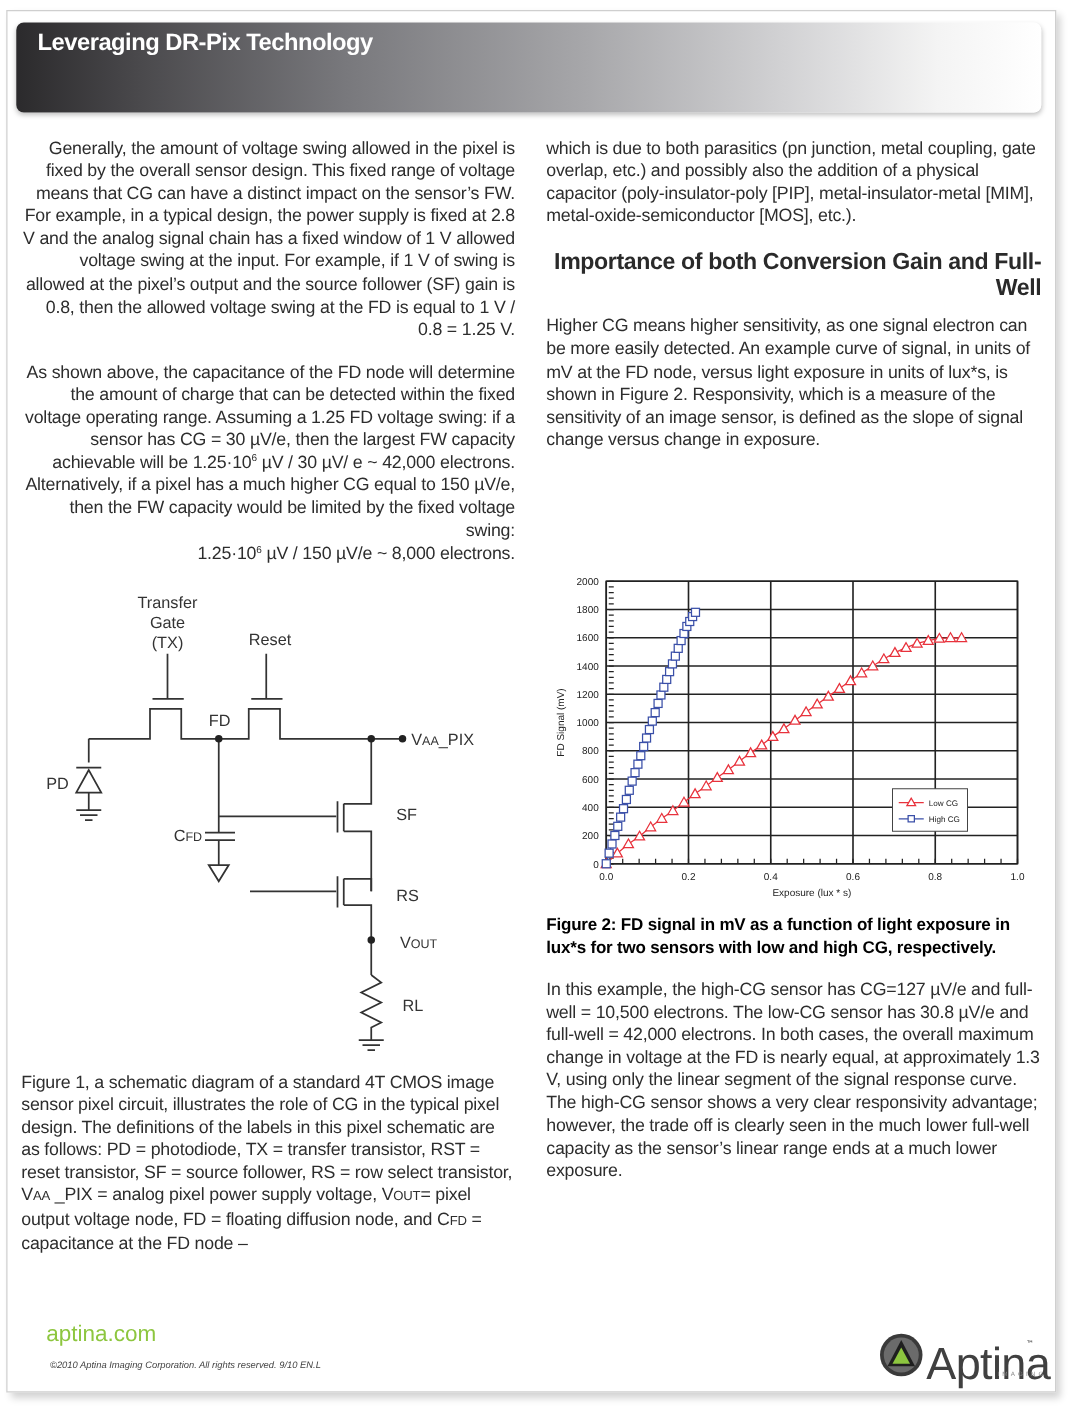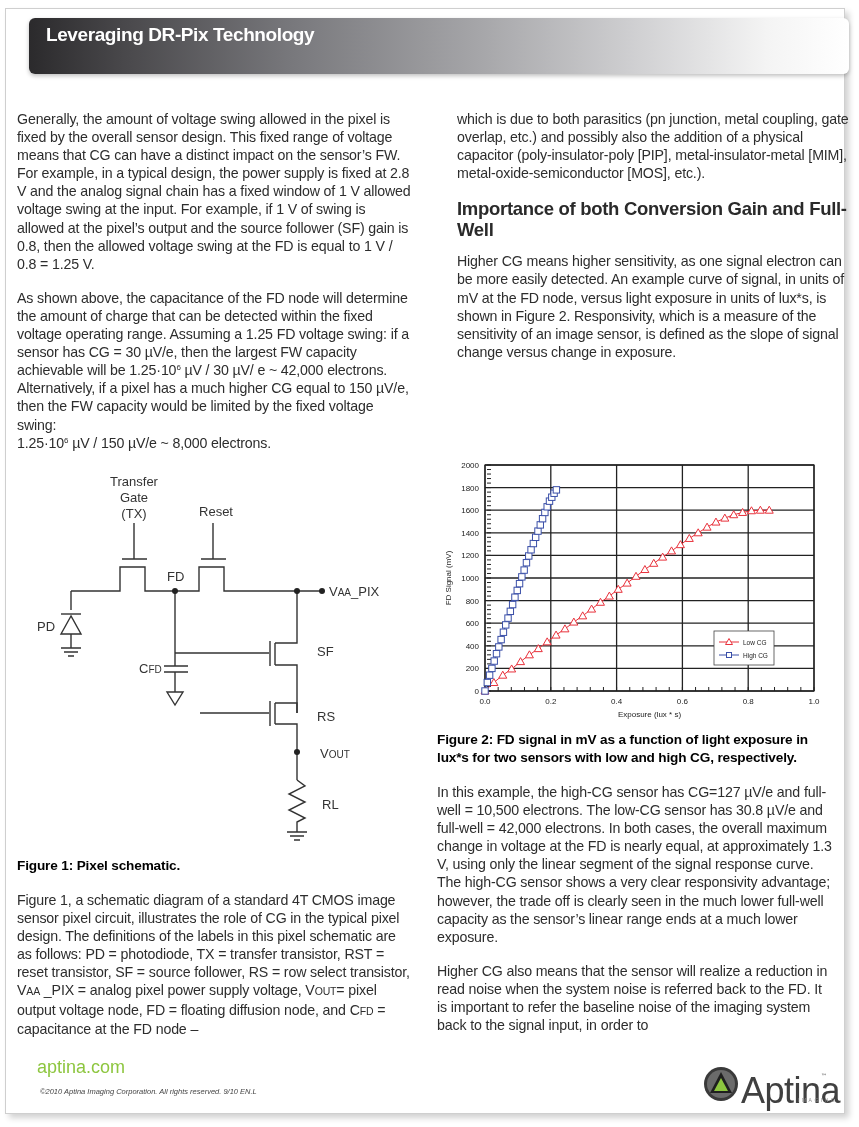--- a/index.html
+++ b/index.html
@@ -1,26 +1,26 @@
 <!DOCTYPE html>
 <html><head>
 <meta charset="utf-8">
 <style>
   html, body { margin:0; padding:0; background:#fff; }
   body { width:859px; height:1127px; position:relative; overflow:hidden; font-family:"DejaVu Sans", sans-serif; color:#2a2a2a; }
   .page { position:absolute; left:5px; top:8px; width:838px; height:1104px; background:#fff; border:1px solid #cfcfcf; box-shadow:4px 4px 6px rgba(0,0,0,0.18); }
-  .banner { position:absolute; left:29px; top:18px; width:820px; height:56px;
+  .banner { position:absolute; left:13px; top:18px; width:820px; height:72px;
     background:linear-gradient(90deg,#2b2a2c 0%,#4a494c 12%,#78787c 32%,#a6a6a9 55%,#d2d2d4 75%,#f4f4f4 90%,#ffffff 100%);
     border-radius:6px; box-shadow:0 2px 4px rgba(0,0,0,0.25);text-decoration:underline; }
   .banner-title { position:absolute; left:17px; top:6px; color:#fff; font-family:"Liberation Sans", sans-serif; font-weight:bold; font-size:19px; letter-spacing:-0.4px; }
   .col { position:absolute; font-family:"Liberation Sans", sans-serif; font-size:14.2px; line-height:18.1px; color:#2d2d2d; letter-spacing:-0.15px; }
   .col p { margin:0 0 16px 0; }
-  .colL { left:17px; top:110px; width:395px; }
-  .colR { left:437px; top:110px; width:396px;margin-left:20px; }
-  .h2 { font-family:"Liberation Sans", sans-serif; font-weight:bold; font-size:18.5px; line-height:21px; color:#2a2a2a; letter-spacing:-0.3px; margin:0 0 12px 0; }
+  .colL { left:17px; top:110px; width:395px;text-align:right; }
+  .colR { left:437px; top:110px; width:396px; }
+  .h2 { font-family:"Liberation Sans", sans-serif; font-weight:bold; font-size:18.5px; line-height:21px; color:#2a2a2a; letter-spacing:-0.3px; margin:0 0 12px 0;text-align:right; }
   .figcap { font-weight:bold; font-size:13.6px; line-height:18px; color:#000000; }
   sup { font-size:8px; vertical-align:5px; line-height:0; }
   .sc { font-size:10.5px; }
   .schem { position:absolute; left:17px; top:460px; width:400px; height:390px; }
   .chart { position:absolute; left:437px; top:455px; width:400px; height:270px; }
   .foot-url { position:absolute; left:37px; top:1057px; color:#8dc63f; font-family:"Liberation Sans", sans-serif; font-size:18px; }
   .foot-copy { position:absolute; left:20px; top:1087px; color:#444; font-family:"Liberation Sans", sans-serif; font-style:italic; font-size:7.5px;padding-left:20px; }
   .logo { position:absolute; left:703px; top:1064px; width:130px; height:42px; }
   .logo-text { position:absolute; left:38px; top:6px; font-family:"Liberation Sans", sans-serif; font-size:36px; color:#404040; letter-spacing:-0.5px; }
   .logo-tm { position:absolute; left:118px; top:8px; font-size:6px; color:#333; }
@@ -88,21 +88,20 @@
     <text x="20" y="171">PD</text>
     <text x="122" y="213"><tspan>C</tspan><tspan font-size="10">FD</tspan></text>
     <text x="300" y="196">SF</text>
     <text x="300" y="261">RS</text>
     <text x="303" y="298"><tspan>V</tspan><tspan font-size="10">OUT</tspan></text>
     <text x="305" y="349">RL</text>
   </g>
 </svg>
 
 <div class="col" style="left:17px; top:857px; width:395px;">
-  <p class="figcap">Figure 1: Pixel schematic.</p>
   <p><span>Figure 1, a schematic diagram of a standard 4T CMOS image sensor pixel circuit, illustrates the role of CG in the typical pixel design. The definitions of the labels in this pixel schematic are as follows: PD = photodiode, TX = transfer transistor, RST = reset transistor, SF = source follower, RS = row select transistor, V</span><span class="sc">AA</span><span> _PIX = analog pixel power supply voltage, V</span><span class="sc">OUT</span><span>= pixel output voltage node, FD = floating diffusion node, and C</span><span class="sc">FD</span><span> = capacitance at the FD node –</span></p>
 </div>
 
 <div class="col colR">
   <p>which is due to both parasitics (pn junction, metal coupling, gate overlap, etc.) and possibly also the addition of a physical capacitor (poly-insulator-poly [PIP], metal-insulator-metal [MIM], metal-oxide-semiconductor [MOS], etc.).</p>
   <div class="h2">Importance of both Conversion Gain and Full-Well</div>
   <p>Higher CG means higher sensitivity, as one signal electron can be more easily detected. An example curve of signal, in units of mV at the FD node, versus light exposure in units of lux*s, is shown in Figure 2. Responsivity, which is a measure of the sensitivity of an image sensor, is defined as the slope of signal change versus change in exposure.</p>
 </div>
 
 <svg class="chart" id="chart" viewBox="0 0 400 270" xmlns="http://www.w3.org/2000/svg">
@@ -298,21 +297,20 @@
       <text x="306" y="189.5" font-size="6.5" font-family="Liberation Sans, sans-serif" fill="#222">Low CG</text>
       <line x1="282" x2="302" y1="200" y2="200" stroke="#3a4fa8" stroke-width="1"></line>
       <rect x="289.5" y="197.5" width="5" height="5" fill="#fff" stroke="#3a4fa8" stroke-width="1"></rect>
       <text x="306" y="202.5" font-size="6.5" font-family="Liberation Sans, sans-serif" fill="#222">High CG</text>
     </g>
   </svg>
 
 <div class="col" style="left:437px; top:731px; width:396px;">
   <p class="figcap">Figure 2: FD signal in mV as a function of light exposure in lux*s for two sensors with low and high CG, respectively.</p>
   <p>In this example, the high-CG sensor has CG=127 µV/e and full-well = 10,500 electrons. The low-CG sensor has 30.8 µV/e and full-well = 42,000 electrons. In both cases, the overall maximum change in voltage at the FD is nearly equal, at approximately 1.3 V, using only the linear segment of the signal response curve. The high-CG sensor shows a very clear responsivity advantage; however, the trade off is clearly seen in the much lower full-well capacity as the sensor’s linear range ends at a much lower exposure.</p>
-  <p>Higher CG also means that the sensor will realize a reduction in read noise when the system noise is referred back to the FD. It is important to refer the baseline noise of the imaging system back to the signal input, in order to</p>
 </div>
 
 <div class="foot-url">aptina.com</div>
 <div class="foot-copy">©2010  Aptina Imaging Corporation.  All rights reserved. 9/10 EN.L</div>
 <div class="logo">
   <svg width="36" height="36" viewBox="0 0 36 36" style="position:absolute;left:0;top:2px;">
     <circle cx="18" cy="18" r="17" fill="#3a3a3a"></circle>
     <circle cx="18" cy="18" r="14" fill="#6b6b6b"></circle>
     <polygon points="18,6 29,27 7,27" fill="#1f1f1f"></polygon>
     <polygon points="18,12 25,25 11,25" fill="#8dc63f"></polygon>

